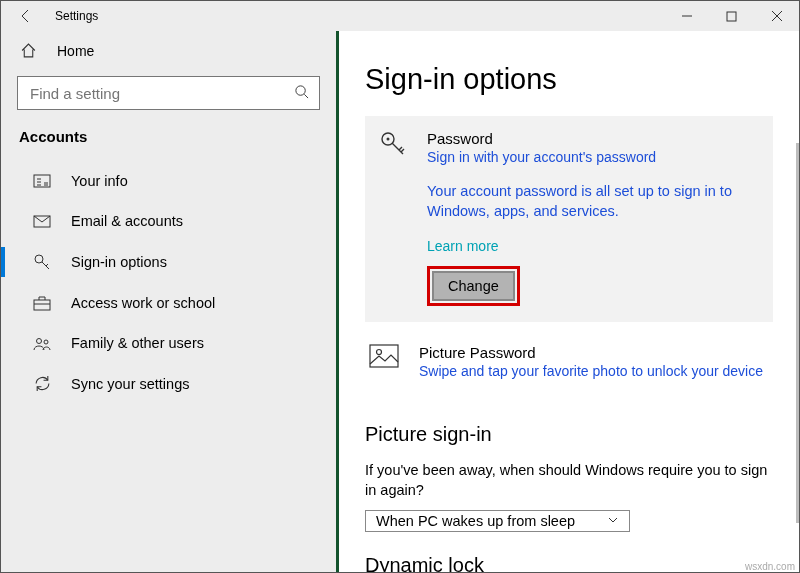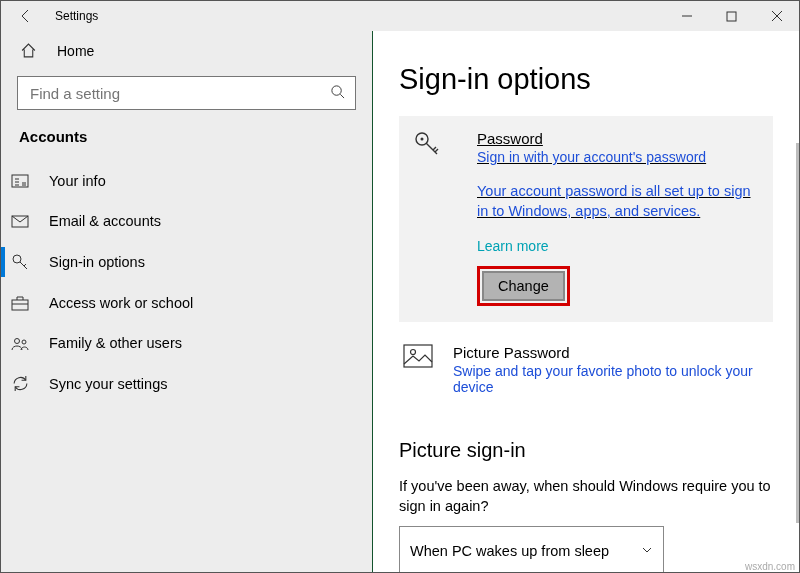--- a/index.html
+++ b/index.html
@@ -37,24 +37,24 @@
     height: 30px;
     display: flex;
     align-items: center;
     justify-content: center;
   }
   .app {
     display: flex;
     height: calc(573px - 30px);
   }
   .sidebar {
-    width: 372px;
+    width: 338px;
     background: #ededed;
     padding: 0;
-    border-right: 1px solid #14532d;
+    border-right: 3px solid #14532d;
     position: relative;
   }
   .main {
     flex: 1;
     padding: 32px 26px 0 26px;
     position: relative;
     overflow: hidden;
   }
   .home-row {
     display: flex;
@@ -81,21 +81,21 @@
     background: transparent;
   }
   .cat-label {
     font-weight: 600;
     font-size: 15px;
     padding: 0 18px 16px 18px;
   }
   .nav-item {
     display: flex;
     align-items: center;
-    padding: 12px 10px;
+    padding: 12px 32px;
     gap: 20px;
     font-size: 14.5px;
     position: relative;
   }
   .nav-item.active::before {
     content: "";
     position: absolute;
     left: 0;
     top: 6px;
     bottom: 6px;
@@ -111,21 +111,21 @@
   h2.section-title {
     font-weight: 400;
     font-size: 20px;
     margin: 26px 0 14px 0;
   }
   .card {
     background: #f2f2f2;
     padding: 14px 18px 16px 14px;
     margin-bottom: 12px;
   }
-  .card-row { display: flex; gap: 36px; text-decoration: underline; }
+  .card-row { display: flex; gap: 20px; }
   .card-text { flex: 1; }
   .card-title { font-size: 15px; margin-bottom: 2px; }
   .card-sub { color: #1d4ed8; font-size: 14px; }
   .card-desc { margin-top: 16px; font-size: 14.5px; color: #1d4ed8; line-height:1.4; }
   .learn-link { color: #00a2b4; margin-top: 16px; display:inline-block; }
   .change-wrap { display:flex; justify-content:flex-start; margin-top:12px; }
   .change-btn {
     background: #b3b3b3;
     border: 2px solid #888;
     padding: 5px 14px;
@@ -140,21 +140,21 @@
     display: flex;
     gap: 20px;
     padding: 10px 4px 18px 4px;
   }
   .body-text { font-size: 14.5px; line-height:1.4; }
   .dropdown {
     margin-top: 10px;
     border: 1px solid #888;
     display: inline-flex;
     align-items: center;
-    padding: 16px 10px;
+    padding: 2px 10px;
     font-size: 14.5px;
     gap: 32px;
   }
   .scrollbar {
     position:absolute; right:0; top:112px; width:3px; height:380px; background:#bdbdbd;
   }
   .watermark {
     position:absolute; bottom:2px; right:4px; font-size:10px; color:#aaa;
   }
   svg { stroke: #333; }

